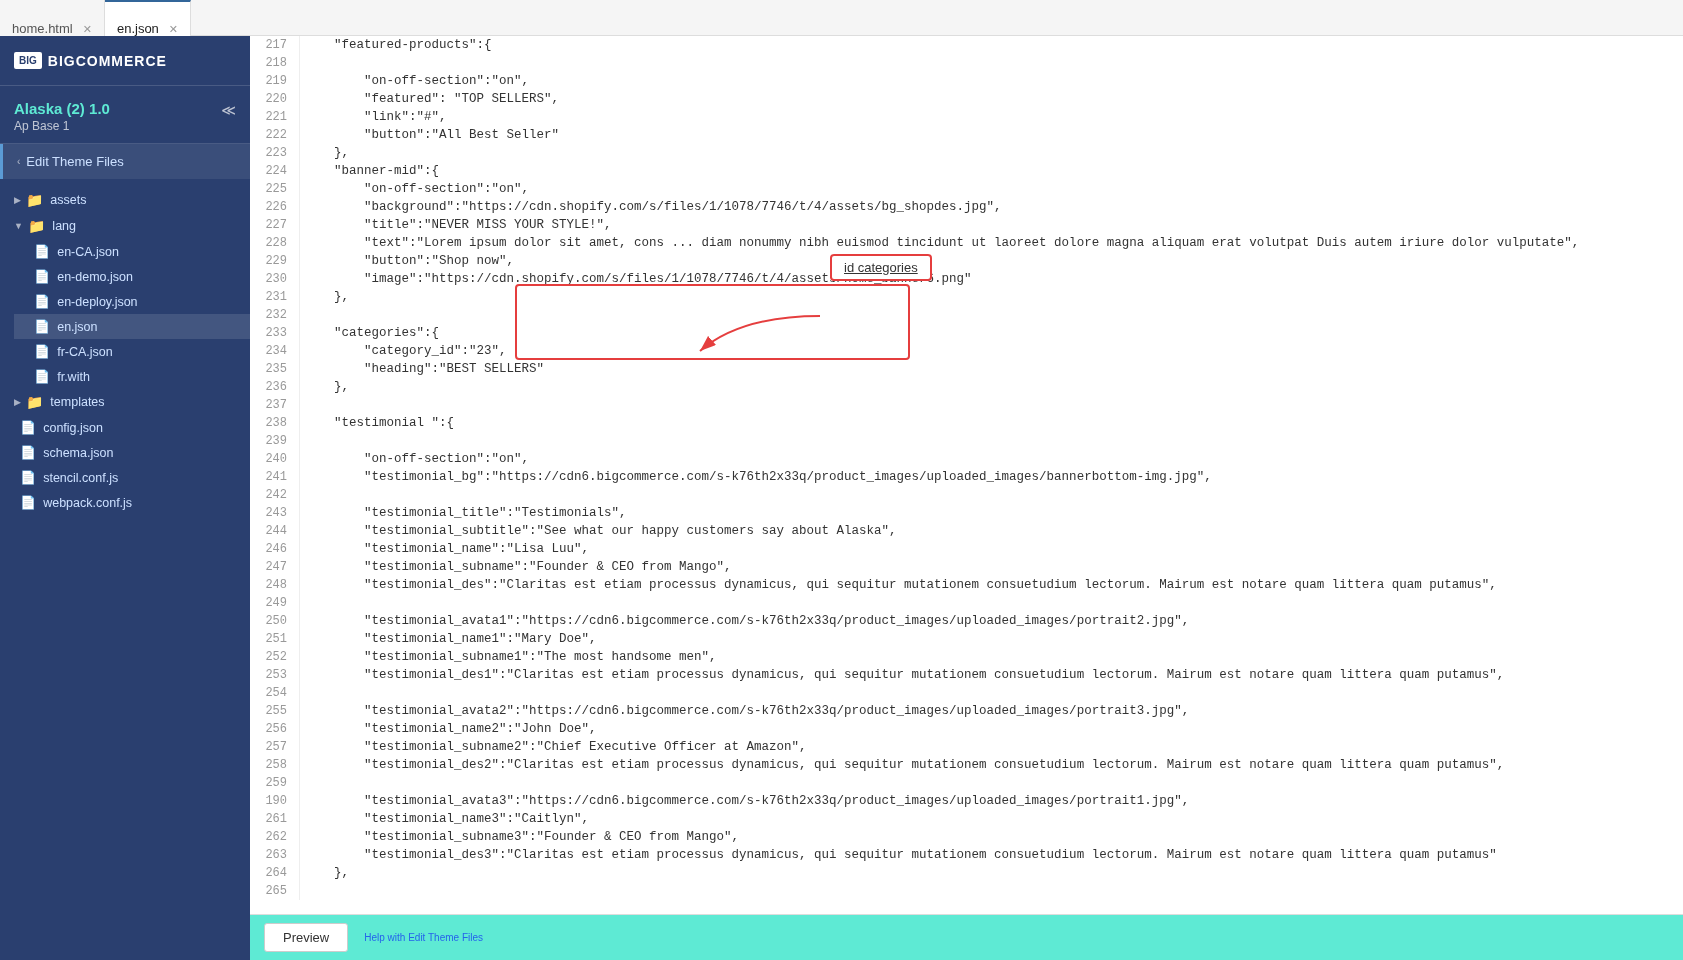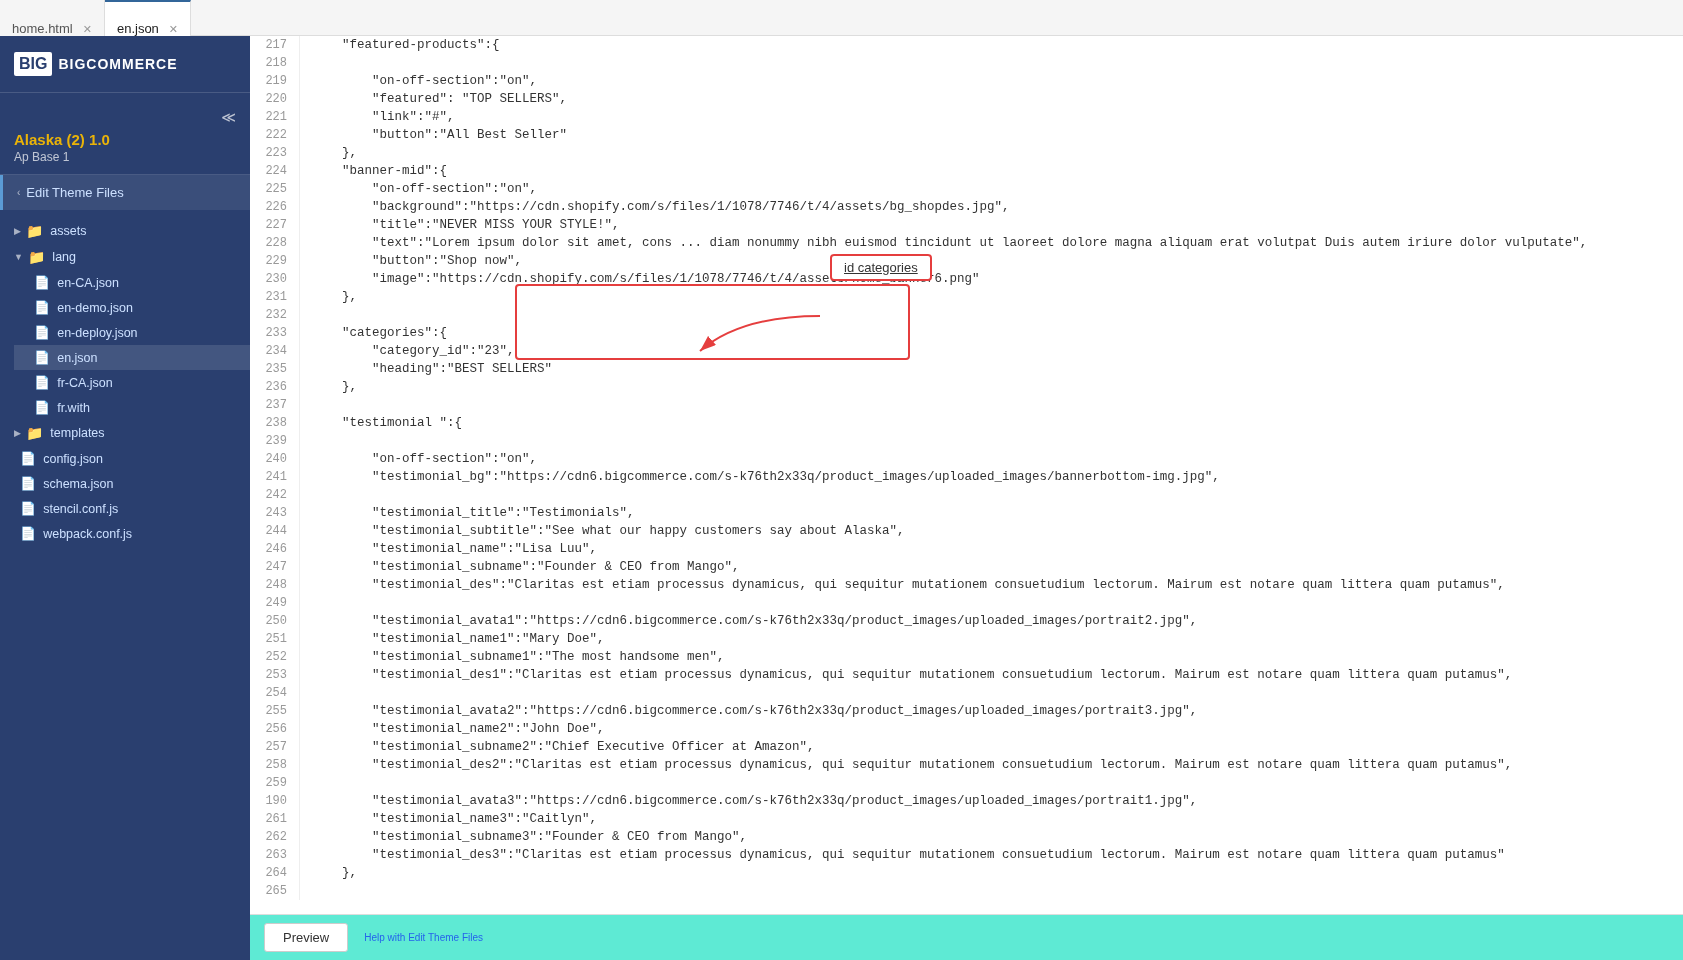--- a/index.html
+++ b/index.html
@@ -59,41 +59,40 @@
     .sidebar-logo {
       display: flex;
       align-items: center;
       padding: 16px 14px;
       border-bottom: 1px solid rgba(255,255,255,0.15);
     }
     .logo-icon {
       background: #fff;
       color: #2a3f6f;
       font-weight: 900;
-      font-size: 16px;
+      font-size: 10px;
       padding: 3px 5px;
       border-radius: 2px;
       margin-right: 6px;
     }
     .logo-text {
       color: #fff;
       font-size: 14px;
       font-weight: 600;
       letter-spacing: 1px;
     }
 
     .sidebar-store-info {
       padding: 14px 14px 10px;
       border-bottom: 1px solid rgba(255,255,255,0.15);
     }
     .store-name {
       font-size: 15px;
       font-weight: 600;
-      color: #eab308;
-      margin-top: 24px;
+      color: #5eead4;
     }
     .store-sub {
       font-size: 12px;
       color: rgba(255,255,255,0.7);
       margin-top: 2px;
     }
     .collapse-btn {
       float: right;
       font-size: 14px;
       color: rgba(255,255,255,0.7);
@@ -179,21 +178,21 @@
       min-height: 18px;
       line-height: 18px;
     }
     .line-num {
       min-width: 50px;
       text-align: right;
       padding-right: 12px;
       color: #999;
       user-select: none;
       border-right: 1px solid #eee;
-      margin-right: 12px;
+      margin-right: 4px;
       font-size: 12px;
     }
     .line-content {
       color: #333;
       white-space: pre;
       flex: 1;
     }
 
     
     .annotation-box {

